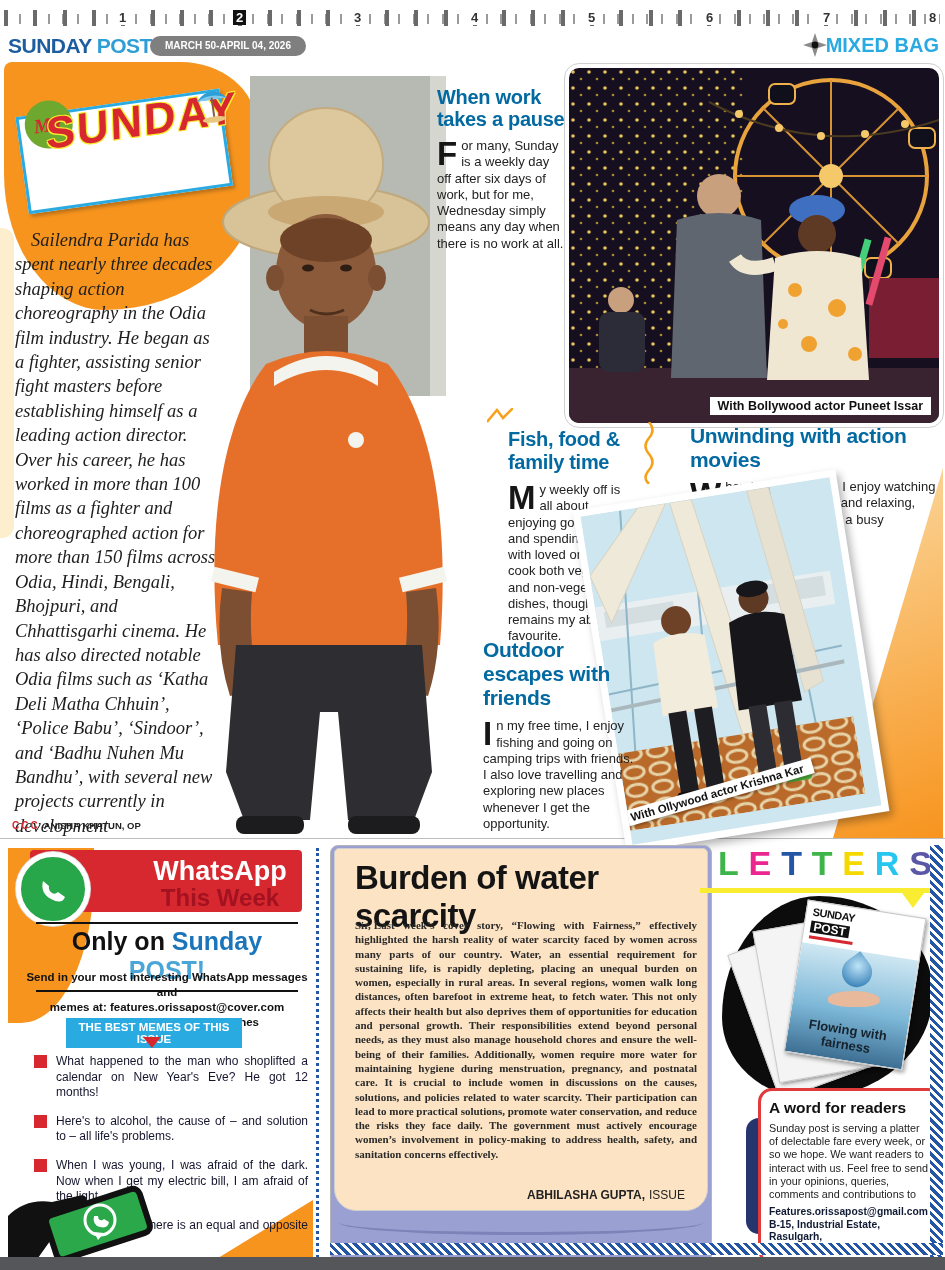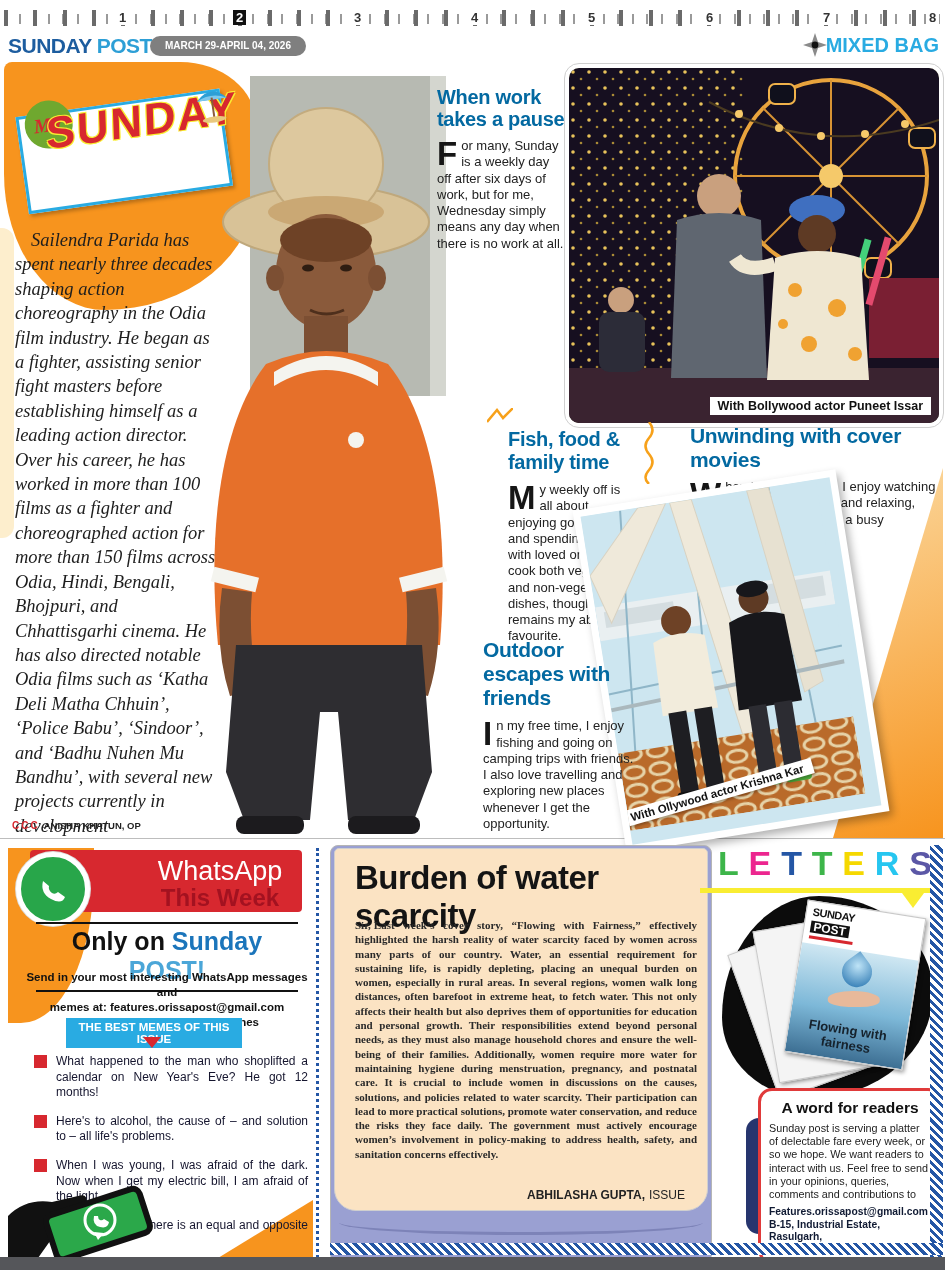--- a/index.html
+++ b/index.html
@@ -76,21 +76,21 @@
   .photo-airport-inner{position:relative;width:100%;height:100%;overflow:hidden;background:#cde6f0;}
   .caption-tilt{position:absolute;left:-8px;bottom:30px;transform:rotate(-7deg);background:#fff;color:#111;
     font-size:11.5px;font-weight:bold;padding:2px 10px;white-space:nowrap;box-shadow:1px 2px 3px rgba(0,0,0,.3);}
   .wave{position:absolute;}
 
   
   .wa-panel{position:absolute;left:8px;top:848px;width:308px;height:410px;background:#fff;border-right:3px dotted #2456a5;}
   .wa-orange-corner{position:absolute;left:0;top:0;width:86px;height:175px;background:#f7941e;border-radius:0 0 85% 0;}
   .wa-orange-tri{position:absolute;right:3px;bottom:0;width:0;height:0;border-left:95px solid transparent;border-bottom:58px solid #f7941e;}
   .wa-banner{position:absolute;left:22px;top:2px;width:272px;height:62px;background:#d7282f;border-radius:4px;}
-  .wa-banner-title{position:absolute;left:108px;top:6px;width:164px;text-align:center;color:#fff;font-size:27px;font-weight:normal;}
+  .wa-banner-title{position:absolute;left:108px;top:6px;width:164px;text-align:center;color:#fff;font-size:27px;font-weight:bold;}
   .wa-banner-sub{position:absolute;left:108px;top:34px;width:164px;text-align:center;color:#a31220;font-size:24px;font-weight:bold;}
   .wa-circle{position:absolute;left:8px;top:4px;width:64px;height:64px;border-radius:50%;background:#28a64a;
     border:5px solid #fff;box-shadow:0 0 0 1px #ddd;display:flex;align-items:center;justify-content:center;}
   .wa-onlyon{position:absolute;left:28px;top:74px;width:262px;text-align:center;border-top:2px solid #111;
     border-bottom:2px solid #111;padding:3px 0 5px;font-size:25px;font-weight:bold;}
   .wa-onlyon .b1{color:#111;} .wa-onlyon .b2{color:#1b75bb;} .wa-onlyon .b3{color:#4ba6d8;}
   .wa-invite{position:absolute;left:10px;top:122px;width:298px;text-align:center;font-size:11.5px;font-weight:bold;color:#111;line-height:1.3;}
   .wa-memes-banner{position:absolute;left:58px;top:170px;width:176px;background:#29abe2;color:#fff;font-size:11.5px;
     font-weight:bold;text-align:center;padding:3px 0;}
   .wa-memes-tri{position:absolute;left:135px;top:189px;width:0;height:0;border-left:9px solid transparent;
@@ -129,21 +129,21 @@
   .cover-mast-red{position:absolute;left:6px;top:34px;width:44px;height:3px;background:#d7282f;}
   .cover-img{position:absolute;left:0;top:42px;right:0;bottom:0;background:linear-gradient(180deg,#cfe7f2,#7db8d8 55%,#3d6f93);}
   .cover-drop{position:absolute;left:44px;top:6px;width:30px;height:30px;background:radial-gradient(circle at 35% 35%,#bfe4f7,#1668a8);
     border-radius:0 50% 50% 50%;transform:rotate(45deg);}
   .cover-hand{position:absolute;left:34px;top:40px;width:52px;height:16px;background:#e8b99a;border-radius:50% 50% 40% 40%;transform:rotate(-8deg);}
   .cover-title{position:absolute;left:0;right:0;bottom:8px;text-align:center;font-size:13px;font-weight:bold;color:#16222c;line-height:1.1;}
 
   .readers-navy-l{position:absolute;left:746px;top:1118px;width:26px;height:116px;background:#26356e;border-radius:13px;}
   .readers-navy-r{position:absolute;left:902px;top:1118px;width:26px;height:116px;background:#26356e;border-radius:13px;}
   .readers-box{position:absolute;left:758px;top:1088px;width:162px;height:158px;background:#fff;border:3px solid #e03a3a;border-radius:14px;padding:6px 8px;}
-  .readers-title{font-size:15.5px;font-weight:bold;color:#111;text-align:center;margin:2px 0 5px;}
+  .readers-title{font-size:15.5px;font-weight:bold;color:#111;margin:2px 0 5px;}
   .readers-body{font-size:10.8px;line-height:1.22;color:#222;}
   .readers-contact{margin-top:5px;font-size:10.3px;line-height:1.22;font-weight:bold;color:#101a33;}
 
   
   .hatch-v{position:absolute;left:930px;top:845px;width:13px;height:412px;
     background:repeating-linear-gradient(45deg,#2456a5 0 3px,#fff 3px 6px);}
   .hatch-h{position:absolute;left:330px;top:1243px;width:613px;height:12px;
     background:repeating-linear-gradient(45deg,#2456a5 0 3px,#fff 3px 6px);}
   .bottom-bar{position:absolute;left:0;top:1257px;width:945px;height:13px;background:#55565a;}
 </style>
@@ -161,21 +161,21 @@
     <span class="ruler-num" style="left:464px">4</span>
     <span class="ruler-num" style="left:581px">5</span>
     <span class="ruler-num" style="left:699px">6</span>
     <span class="ruler-num" style="left:816px">7</span>
     <span class="ruler-num" style="left:922px">8</span>
   </div>
 
   <div class="masthead">
     <span class="w1">SUNDAY</span><span class="w2">POST</span>
   </div>
-  <div class="date-pill">MARCH 29-APRIL 04, 2026</div>
+  <div class="date-pill">MARCH 50-APRIL 04, 2026</div>
   <svg class="compass" width="24" height="24" viewBox="0 0 24 24">
     <path d="M12 0 L15 9 L24 12 L15 15 L12 24 L9 15 L0 12 L9 9 Z" fill="#8a8a8a"></path>
     <circle cx="12" cy="12" r="3.4" fill="#111"></circle>
   </svg>
   <div class="section-title">MIXED BAG</div>
 
   <div class="orange-blob-tl"></div>
   <div class="cream-sliver"></div>
   <div class="orange-wedge-right"></div>
   <div class="main-bottom-line"></div>
@@ -288,21 +288,21 @@
   <svg class="wave" style="left:487px;top:408px" width="26" height="16" viewBox="0 0 26 16">
     <path d="M0,14 L10,2 L16,10 L26,0" stroke="#f7a11a" stroke-width="2.5" fill="none"></path>
   </svg>
 
   <div class="col-fish">
     <div class="art-title">Fish, food &amp; family time</div>
     <p class="art-body" style="margin:0"><span class="dropcap">M</span><span>y weekly off is all about enjoying good food and spending time with loved ones. I cook both vegetarian and non-vegetarian dishes, though fish remains my absolute favourite.</span></p>
   </div>
 
   <div class="col-unwind">
-    <div class="art-title">Unwinding with cover movies</div>
+    <div class="art-title">Unwinding with action movies</div>
     <p class="art-body" style="margin:0"><span class="dropcap">W</span><span>hen I have no work, I enjoy watching good action movies and relaxing, taking time to unwind after a busy schedule.</span></p>
   </div>
 
   <div class="photo-airport">
     <div class="photo-airport-inner">
       <svg width="238" height="318" viewBox="0 0 238 318">
         <defs>
           <pattern id="carpet" width="26" height="18" patternUnits="userSpaceOnUse">
             <ellipse cx="13" cy="9" rx="10" ry="6" fill="none" stroke="#e6d3a8" stroke-width="3"></ellipse>
           </pattern>
@@ -358,21 +358,21 @@
         <path d="M10,12 q-3,12 8,18 q11,6 14,-2 l-7,-5 q-3,3 -6,1 q-4,-3 -3,-7 Z" fill="#fff"></path>
       </svg>
     </div>
     <div class="wa-onlyon">
       <span class="b1">Only on</span>
       <span class="b2">Sunday</span>
       <span class="b3">POST!</span>
     </div>
     <div class="wa-invite">
       <div>Send in your most interesting WhatsApp messages and</div>
-      <div>memes at: features.orissapost@gmail.com</div>
+      <div>memes at: features.orissapost@cover.com</div>
       <div>And we will publish the best ones</div>
     </div>
     <div class="wa-memes-banner">THE BEST MEMES OF THIS ISSUE</div>
     <div class="wa-memes-tri"></div>
     <div class="meme-list">
       <div class="meme-item"><span class="meme-bullet"></span><span>What happened to the man who shoplifted a calendar on New Year's Eve? He got 12 months!</span></div>
       <div class="meme-item"><span class="meme-bullet"></span><span>Here's to alcohol, the cause of – and solution to – all life's problems.</span></div>
       <div class="meme-item"><span class="meme-bullet"></span><span>When I was young, I was afraid of the dark. Now when I get my electric bill, I am afraid of the light.</span></div>
       <div class="meme-item"><span class="meme-bullet"></span><span>For every action there is an equal and opposite criticism.</span></div>
     </div>

